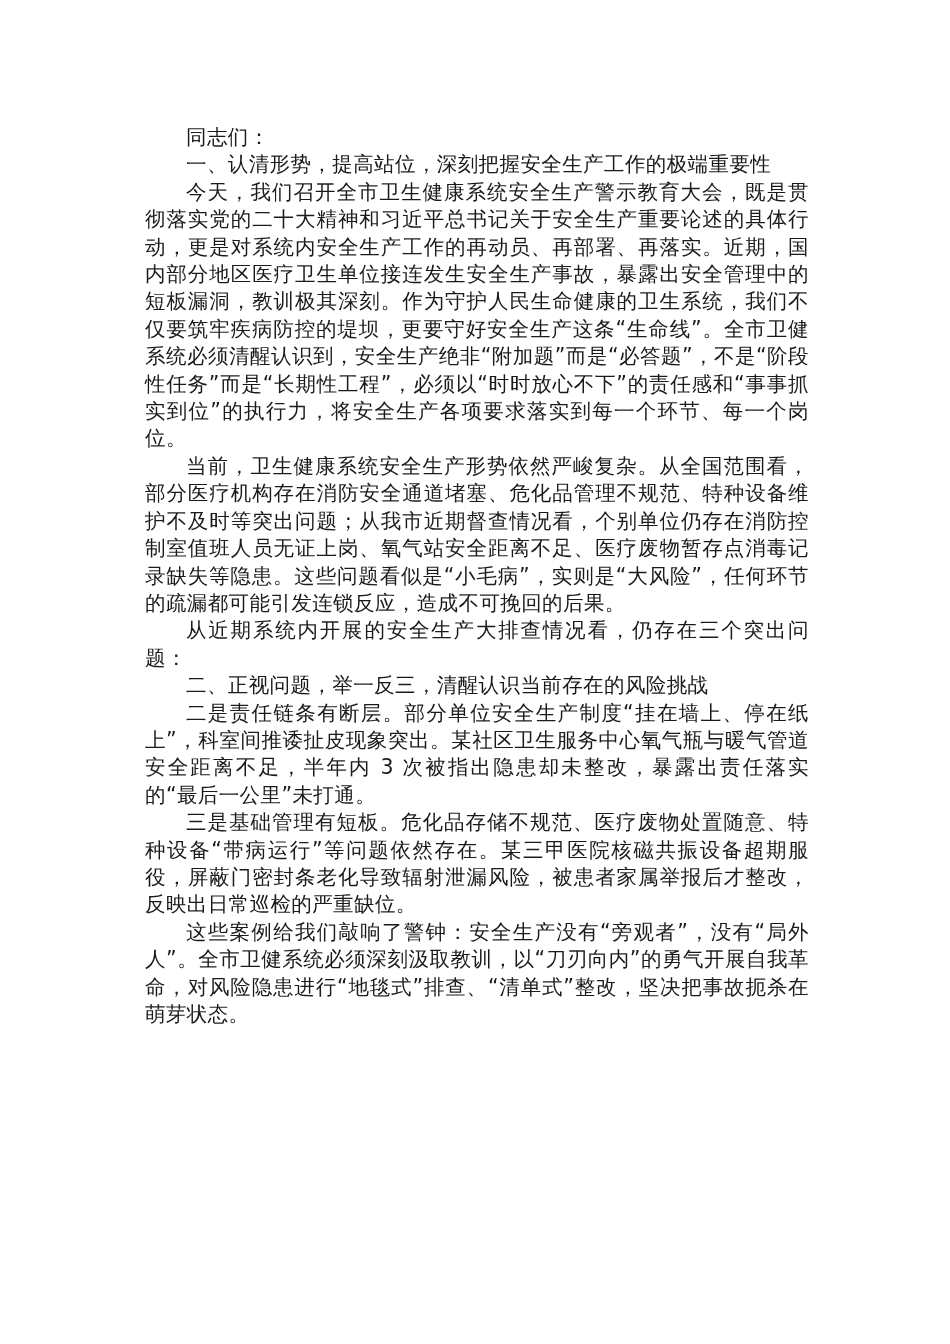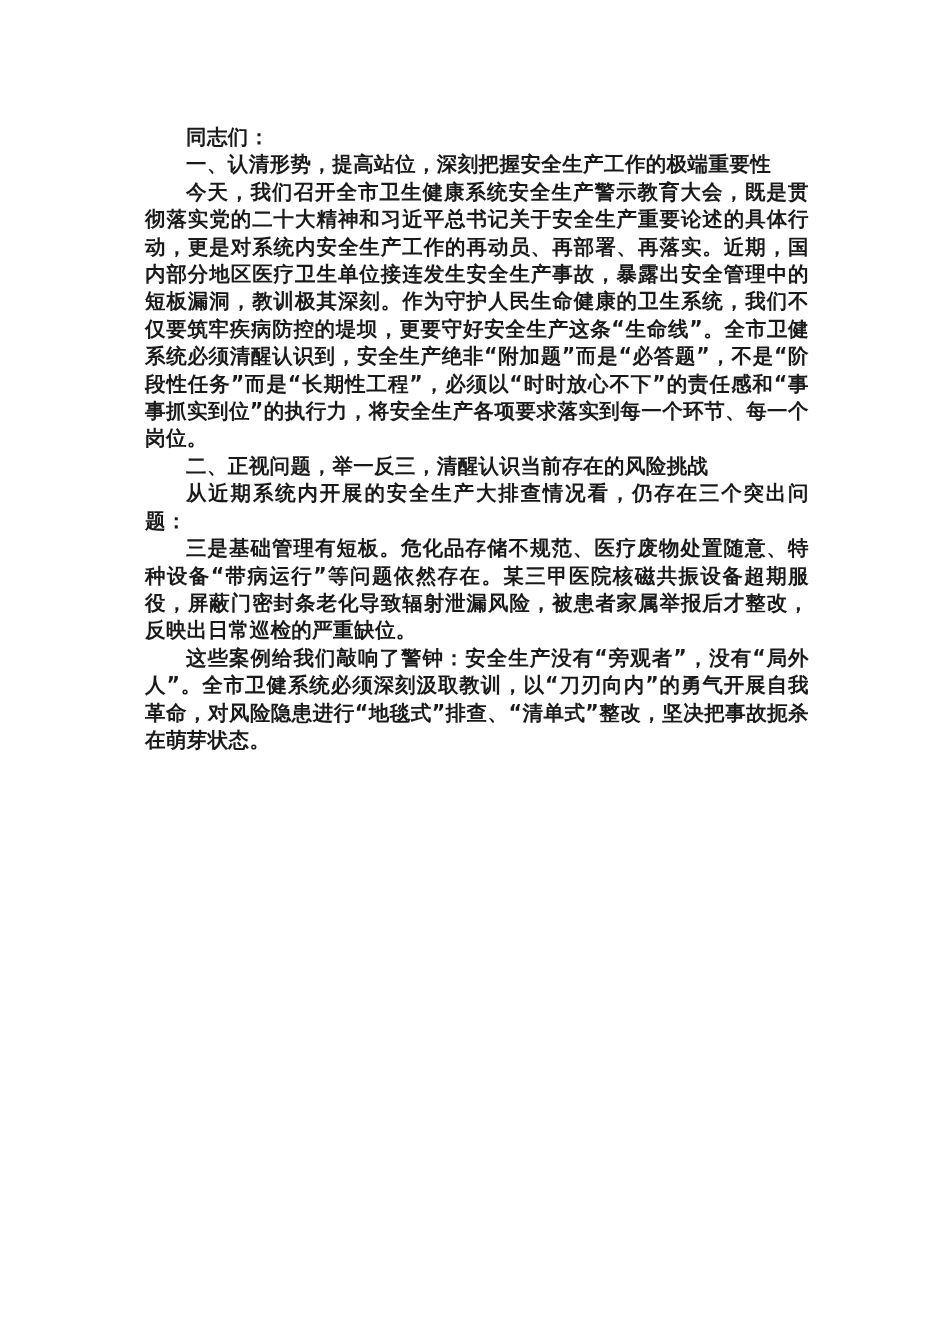--- a/index.html
+++ b/index.html
@@ -9,27 +9,29 @@
     left: 145px;
     top: 124px;
     width: 664px;
     font-family: "DejaVu Sans", sans-serif;
     font-size: 20.5px;
     line-height: 27.4px;
     color: #1a1a1a;
     letter-spacing: 0.4px;
     text-align: justify;
   }
-  .page p { margin: 0; text-indent: 2em; font-weight: bold; }
+  .page p { margin: 0; text-indent: 2em; }
 </style>
 </head>
 <body>
 
 <div class="page">
   <p>同志们：</p>
   <p>一、认清形势，提高站位，深刻把握安全生产工作的极端重要性</p>
   <p>今天，我们召开全市卫生健康系统安全生产警示教育大会，既是贯彻落实党的二十大精神和习近平总书记关于安全生产重要论述的具体行动，更是对系统内安全生产工作的再动员、再部署、再落实。近期，国内部分地区医疗卫生单位接连发生安全生产事故，暴露出安全管理中的短板漏洞，教训极其深刻。作为守护人民生命健康的卫生系统，我们不仅要筑牢疾病防控的堤坝，更要守好安全生产这条“生命线”。全市卫健系统必须清醒认识到，安全生产绝非“附加题”而是“必答题”，不是“阶段性任务”而是“长期性工程”，必须以“时时放心不下”的责任感和“事事抓实到位”的执行力，将安全生产各项要求落实到每一个环节、每一个岗位。</p>
+  <p>当前，卫生健康系统安全生产形势依然严峻复杂。从全国范围看，部分医疗机构存在消防安全通道堵塞、危化品管理不规范、特种设备维护不及时等突出问题；从我市近期督查情况看，个别单位仍存在消防控制室值班人员无证上岗、氧气站安全距离不足、医疗废物暂存点消毒记录缺失等隐患。这些问题看似是“小毛病”，实则是“大风险”，任何环节的疏漏都可能引发连锁反应，造成不可挽回的后果。</p>
+  <p>从近期系统内开展的安全生产大排查情况看，仍存在三个突出问题：</p>
   <p>二、正视问题，举一反三，清醒认识当前存在的风险挑战</p>
-  <p>从近期系统内开展的安全生产大排查情况看，仍存在三个突出问题：</p>
+  <p>二是责任链条有断层。部分单位安全生产制度“挂在墙上、停在纸上”，科室间推诿扯皮现象突出。某社区卫生服务中心氧气瓶与暖气管道安全距离不足，半年内 3 次被指出隐患却未整改，暴露出责任落实的“最后一公里”未打通。</p>
   <p>三是基础管理有短板。危化品存储不规范、医疗废物处置随意、特种设备“带病运行”等问题依然存在。某三甲医院核磁共振设备超期服役，屏蔽门密封条老化导致辐射泄漏风险，被患者家属举报后才整改，反映出日常巡检的严重缺位。</p>
   <p>这些案例给我们敲响了警钟：安全生产没有“旁观者”，没有“局外人”。全市卫健系统必须深刻汲取教训，以“刀刃向内”的勇气开展自我革命，对风险隐患进行“地毯式”排查、“清单式”整改，坚决把事故扼杀在萌芽状态。</p>
 
 </div>
 
 </body></html>

